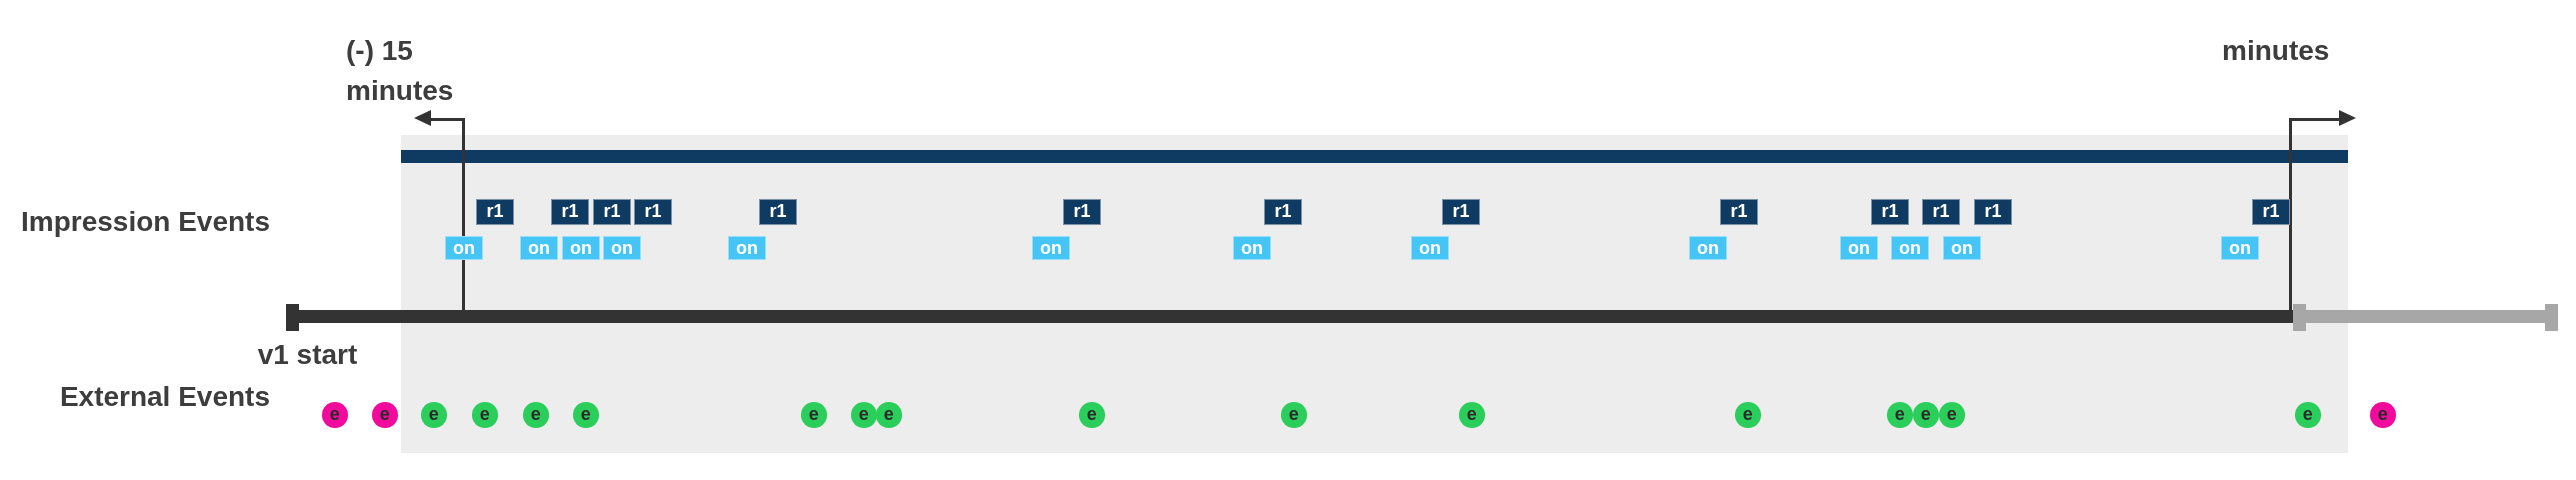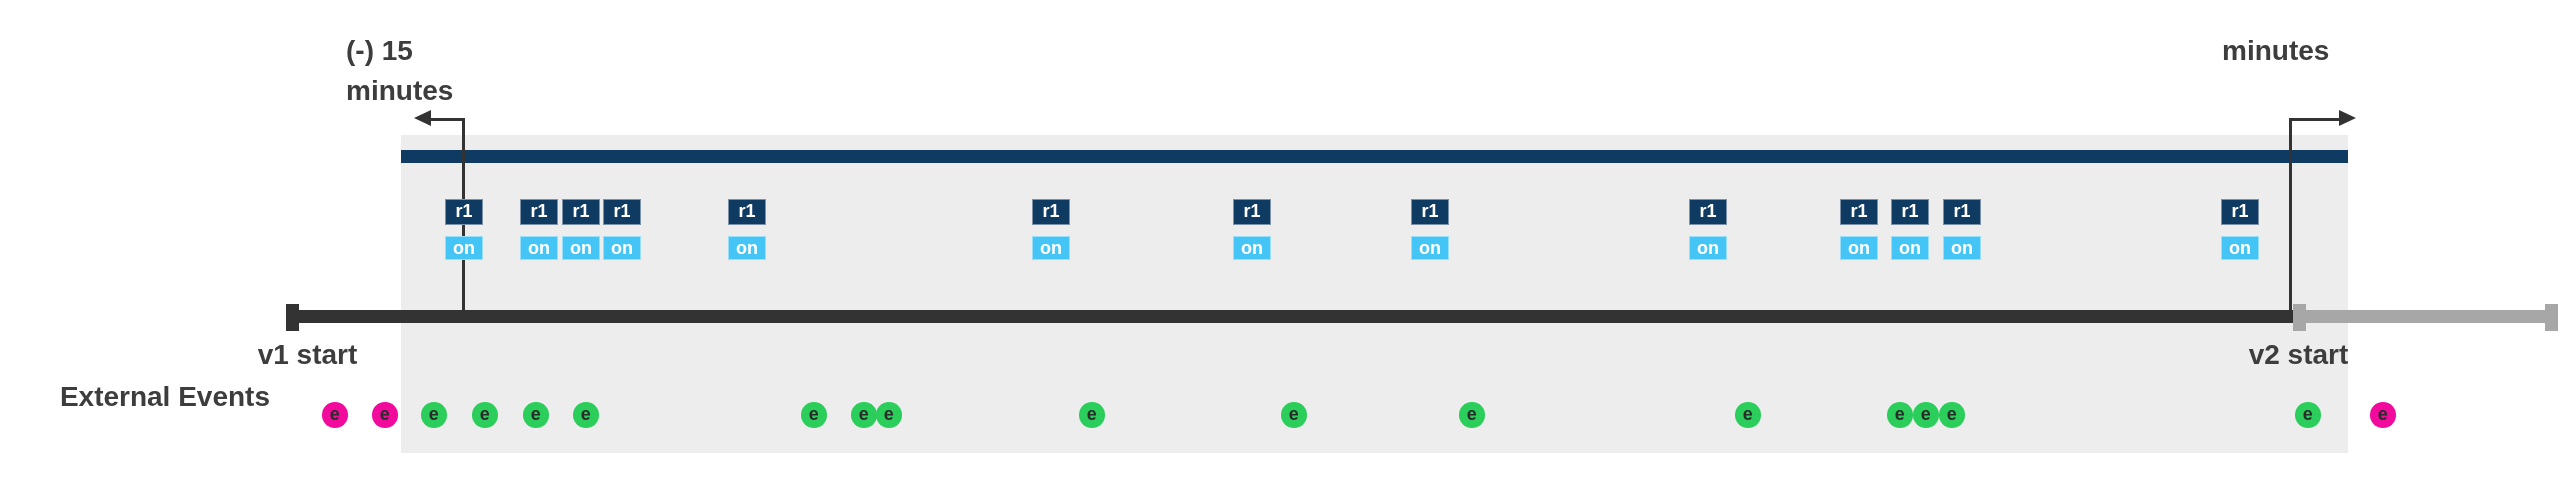--- a/index.html
+++ b/index.html
@@ -41,37 +41,38 @@
   .cap.v1cap{left:286px;}
   .cap.v2cap{left:2293px;}
   .cap.endcap{left:2545px;}
   .start-label{position:absolute; width:207px; top:339px; text-align:center;
     font-size:28px; font-weight:600; color:var(--text,#3d3d3d);}
   .start-label.v1{left:204px;}
   .start-label.v2{left:2195px;}
   .imp-group{position:absolute; top:199px; width:38px;}
   .r1box{box-sizing:border-box; width:38px; height:25.5px; margin-bottom:11.3px;
     background:var(--navy,#0f3a62); border:0.9px solid rgba(255,255,255,0.45);
-    color:#ffffff; font-size:18px; font-weight:600; text-align:center; line-height:23.6px;}
+    color:#ffffff; font-size:18px; font-weight:600; text-align:center; line-height:23.6px;margin-left:31px;}
   .onbox{box-sizing:border-box; width:38px; height:24.5px;
     background:var(--sky-blue,#45c5f5); border:0.9px solid rgba(255,255,255,0.45);
     color:#ffffff; font-size:18px; font-weight:600; text-align:center; line-height:22.6px;}
   .ext-dot{position:absolute; top:402px; width:25.5px; height:25.5px; border-radius:50%;
     color:#2b2b2b; font-size:18px; font-weight:600; text-align:center; line-height:25.5px;}
   .ext-dot.green{background:var(--green,#2bce5a);}
   .ext-dot.pink{background:var(--pink,#f20a9d);}
 </style>
 </head>
 <body>
 
 <div class="canvas" style="--background: #ffffff; --panel: #ededed; --navy: #0f3a62; --sky-blue: #45c5f5; --timeline-dark: #333333; --timeline-gray: #a7a7a7; --green: #2bce5a; --pink: #f20a9d; --text: #3d3d3d;">
 
   <div class="panel"></div>
   <div class="navy-bar"></div>
 
+  <div class="row-label impression">Impression Events</div>
   <div class="row-label external">External Events</div>
 
   <div>
     <div class="marker-text minus">
       <div>(-) 15</div>
       <div>minutes</div>
     </div>
     <div class="vline minus"></div>
     <div class="hline minus"></div>
     <div class="arrowhead left"></div>
@@ -86,21 +87,20 @@
     <div class="arrowhead right"></div>
   </div>
 
   <div class="bar dark"></div>
   <div class="cap dark v1cap"></div>
   <div class="bar gray"></div>
   <div class="cap gray v2cap"></div>
   <div class="cap gray endcap"></div>
 
   <div class="start-label v1">v1 start</div>
-  <div class="start-label v2">v2 start</div>
 
   <div id="impression-layer">
       <div class="imp-group" style="left: 445px;">
         <div class="r1box">r1</div>
         <div class="onbox">on</div>
       </div>
       <div class="imp-group" style="left: 520px;">
         <div class="r1box">r1</div>
         <div class="onbox">on</div>
       </div>

